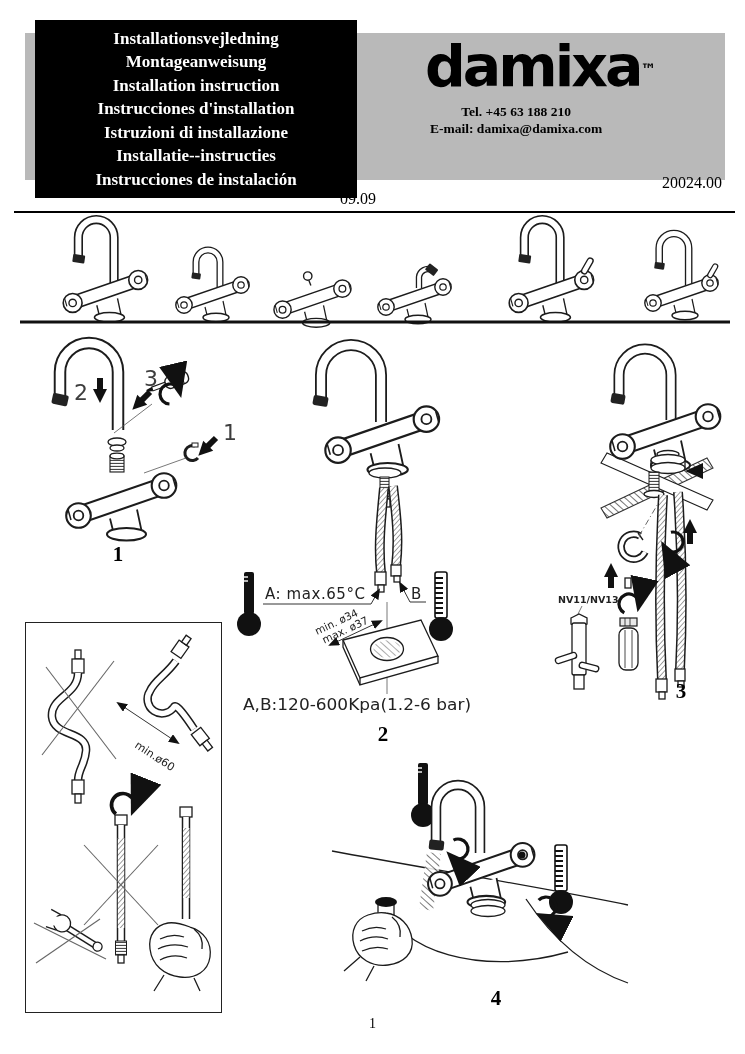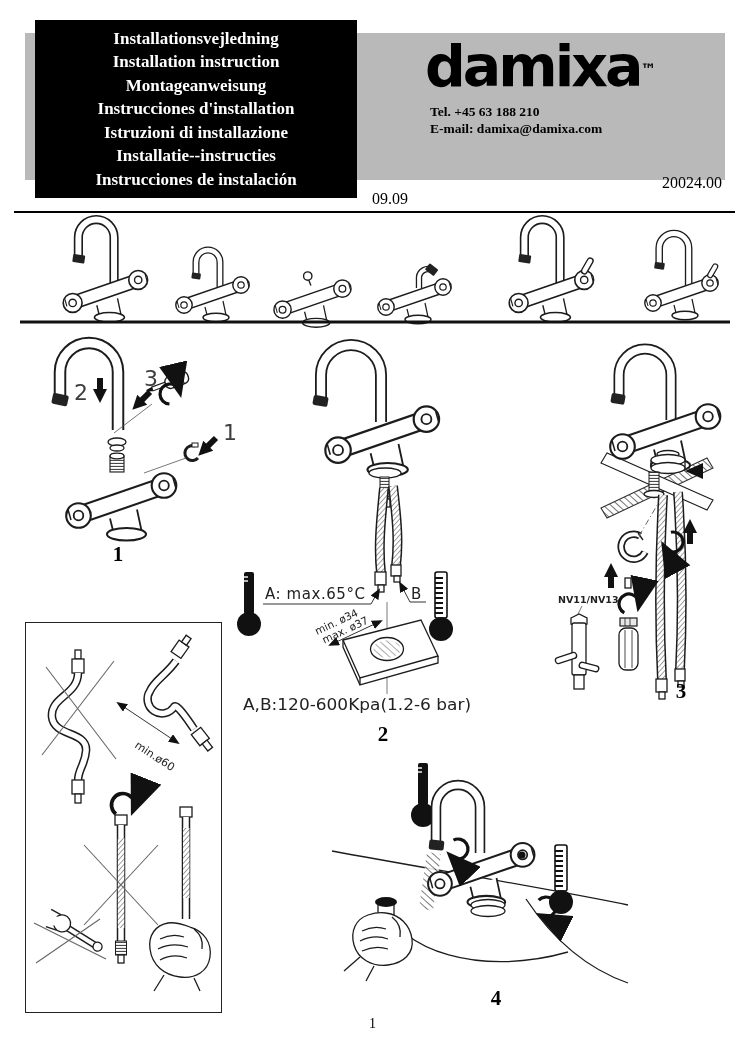--- a/index.html
+++ b/index.html
@@ -1,29 +1,29 @@
 <!DOCTYPE html>
 <html><head>
 <meta charset="utf-8">
 <style>
   html,body{margin:0;padding:0;}
   body{width:745px;height:1054px;background:#fff;position:relative;overflow:hidden;
        font-family:"Liberation Serif",serif;color:#000;}
-  .abs{position:absolute;}
+  .abs{position:absolute;text-align:center;}
   
   .gray-bar{left:25px;top:33px;width:700px;height:147px;background:#b9b9b9;}
   .black-box{left:35px;top:20px;width:322px;height:178px;background:#000;color:#fff;
              display:flex;flex-direction:column;justify-content:center;align-items:center;}
   .lang-line{font-weight:bold;font-size:17px;line-height:23.4px;white-space:nowrap;}
   .brand{left:425px;top:36px;width:290px;text-align:left;
          font-family:"DejaVu Sans",sans-serif;font-weight:bold;font-size:57px;
          letter-spacing:-3px;line-height:60px;}
   .brand .tm{font-size:16px;letter-spacing:0;vertical-align:top;position:relative;top:4px;}
   .contact{left:430px;top:104px;font-weight:bold;font-size:13.5px;line-height:16.8px;}
-  .date-note{left:340px;top:190px;width:100px;text-align:center;font-size:16px;}
+  .date-note{left:340px;top:190px;width:100px;text-align:left;font-size:16px;}
   .doc-number{right:23px;top:174px;font-size:16px;}
   .rule{left:14px;top:211px;width:721px;height:2px;background:#000;}
   
   svg{position:absolute;overflow:visible;}
   svg.block{overflow:hidden;}
   .ln{fill:#fff;stroke:#1c1c1c;stroke-width:1.3px;}
   .lnf{fill:none;stroke:#1c1c1c;stroke-width:1.3px;}
   .thin{stroke:#555;stroke-width:.8px;fill:none;}
   .dash{stroke:#555;stroke-width:.9px;fill:none;stroke-dasharray:6 3 1 3;}
   .xline{stroke:#666;stroke-width:1.1px;}
@@ -104,22 +104,22 @@
       <line x1="-6" y1="41" x2="2" y2="41" stroke="#111" stroke-width="2"></line>
       <circle cx="0" cy="57" r="12" fill="#111"></circle>
     </g>
   </defs>
 </svg>
 
 <div class="abs gray-bar"></div>
 
 <div class="abs black-box">
   <div class="lang-line">Installationsvejledning</div>
+  <div class="lang-line">Montageanweisung</div>
   <div class="lang-line">Installation instruction</div>
-  <div class="lang-line">Montageanweisung</div>
   <div class="lang-line">Instrucciones d'installation</div>
   <div class="lang-line">Istruzioni di installazione</div>
   <div class="lang-line">Installatie--instructies</div>
   <div class="lang-line">Instrucciones de instalación</div>
 </div>
 
 <div class="abs brand"><span>damixa</span><span class="tm">™</span></div>
 
 <div class="abs contact">
   <div>Tel. +45 63 188 210</div>

